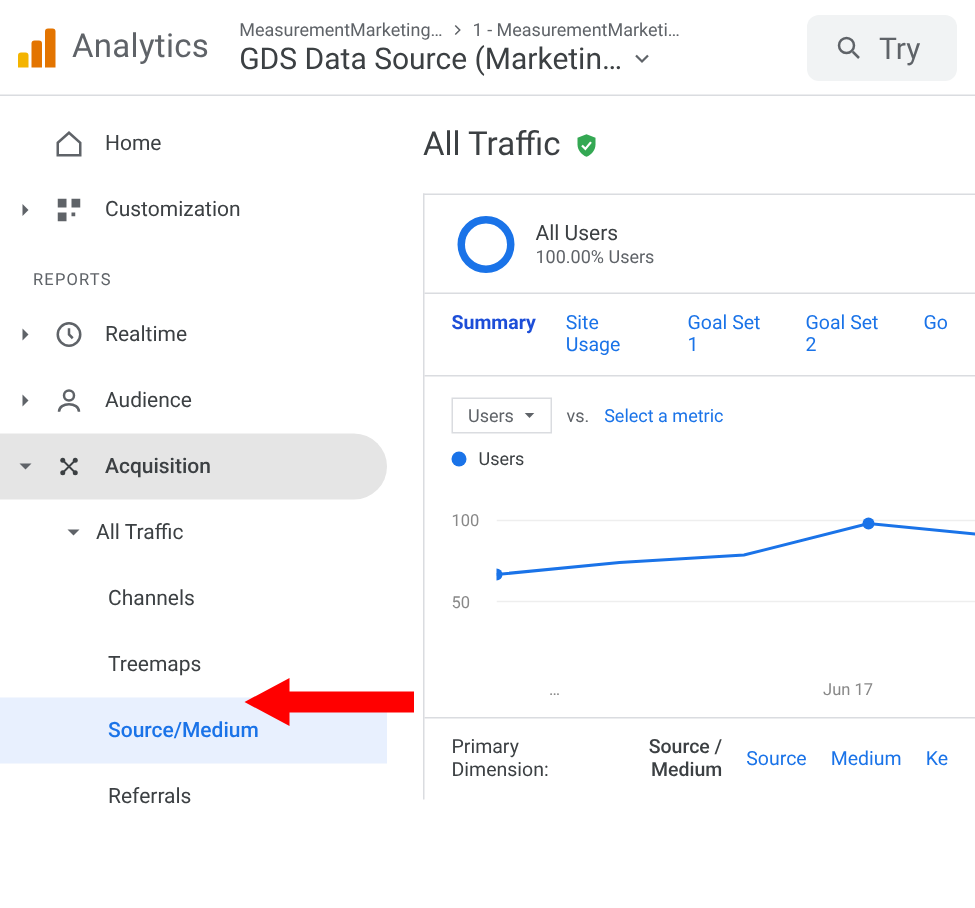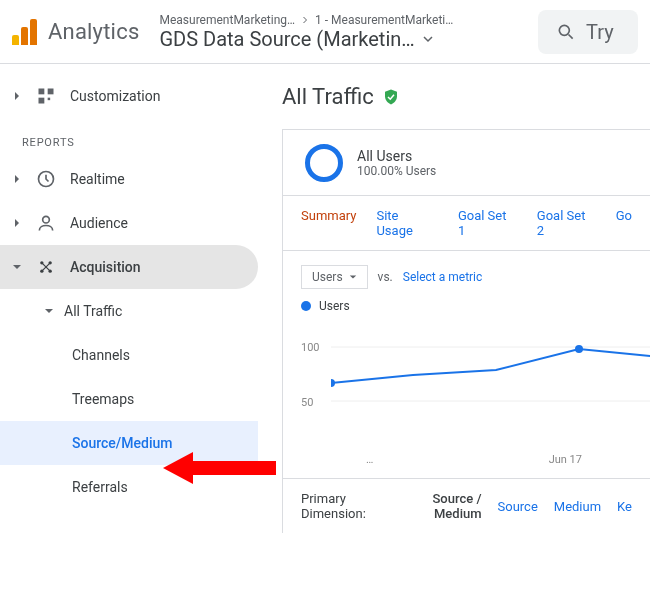--- a/index.html
+++ b/index.html
@@ -44,21 +44,21 @@
   .segment-row { display: flex; align-items: center; height: 66px; border-bottom: 1px solid #dadce0; padding-left: 22px; gap: 14px; }
   .segment-circle { width: 38px; height: 38px; border: 5px solid #1a73e8; border-radius: 50%; }
   .segment-text .name { font-size: 14px; }
   .segment-text .sub { font-size: 12px; color: #5f6368; }
 
   .tab-explorer { display: inline-block; border: 1px solid #dadce0; border-bottom: 1px solid #fff; background: #fff; font-size: 13px; font-weight: 500; padding: 8px 18px; margin-left: 10px; position: relative; top: 1px; }
   .tabs-underline { border-bottom: 1px solid #dadce0; }
 
   .metric-tabs { display: flex; gap: 20px; padding: 12px 18px; font-size: 13px; border-bottom: 1px solid #dadce0; }
   .metric-tabs a { color: #1a73e8; text-decoration: none; }
-  .metric-tabs .active { font-weight: 400; color: #c2410c; }
+  .metric-tabs .active { font-weight: 700; color: #1d4ed8; }
 
   .controls-row { display: flex; align-items: center; gap: 10px; padding: 14px 18px 6px; font-size: 12px; color: #5f6368; }
   .dropdown { border: 1px solid #dadce0; padding: 4px 10px; display: flex; align-items: center; gap: 6px; background: #fff; }
 
   .legend { display: flex; align-items: center; gap: 8px; padding: 4px 18px; font-size: 12px; }
   .legend .dot { width: 10px; height: 10px; border-radius: 50%; background: #1a73e8; }
 
   .chart { position: relative; height: 130px; margin: 4px 0 0 18px; }
   .chart .ylabel { position: absolute; left: 0; font-size: 11px; color: #888; transform: translateY(-50%); }
   .chart svg { position: absolute; left: 30px; top: 0; right: 0; bottom: 0; }
@@ -107,20 +107,27 @@
         <circle cx="10" cy="10" r="6" fill="none" stroke="#5f6368" stroke-width="2"></circle>
         <line x1="15" y1="15" x2="20" y2="20" stroke="#5f6368" stroke-width="2"></line>
       </svg>
     <span>Try</span>
   </div>
 </div>
 
 <div class="body">
 
   <div class="sidebar">
+    <div class="side-item clickable">
+      <span class="expand-caret" style="visibility:hidden"></span>
+      <svg class="ico" viewBox="0 0 24 24">
+          <path d="M3 11l9-8 9 8v10H3z" fill="none" stroke="#5f6368" stroke-width="2"></path>
+        </svg>
+      <span class="label">Home</span>
+    </div>
     <div class="side-item clickable">
       <svg class="expand-caret" viewBox="0 0 10 10">
           <path d="M3 1l4 4-4 4" fill="#5f6368"></path>
         </svg>
       <svg class="ico" viewBox="0 0 24 24">
           <rect x="3" y="3" width="7" height="7" fill="#5f6368"></rect>
           <rect x="14" y="3" width="7" height="7" fill="#5f6368"></rect>
           <rect x="3" y="14" width="7" height="7" fill="#5f6368"></rect>
           <rect x="14" y="14" width="3" height="3" fill="#5f6368"></rect>
         </svg>

